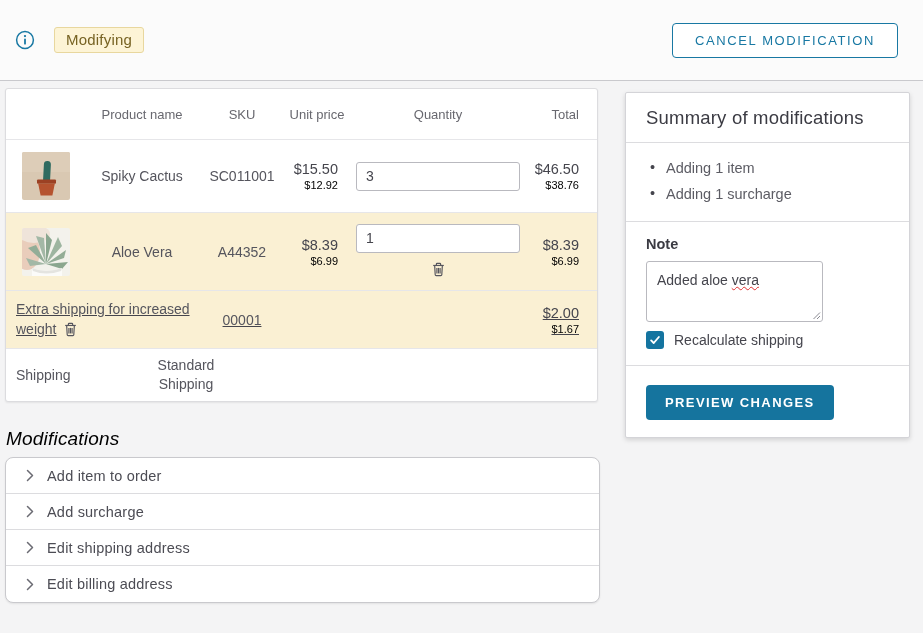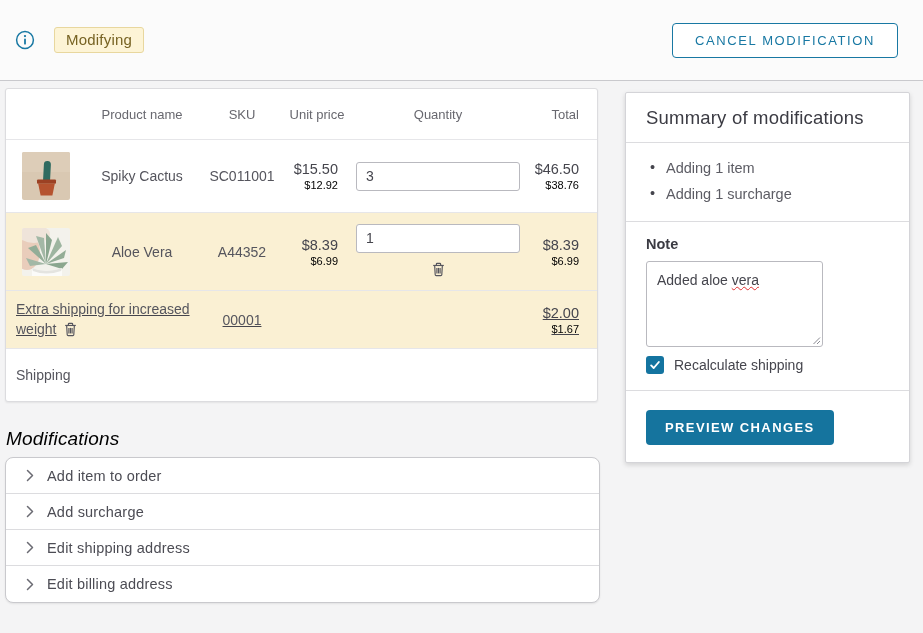--- a/index.html
+++ b/index.html
@@ -178,21 +178,21 @@
     position: relative;
   }
   .sum-list-item::before {
     content: "•";
     position: absolute; left: 4px; top: 4px;
     color: #45454d;
   }
   .note-section { padding: 14px 20px 16px; border-bottom: 1px solid #dcdcdf; }
   .note-label { font-size: 14.5px; font-weight: 700; color: #3b3b43; display: block; margin-bottom: 9px; }
   .note-box {
-    width: 177px; height: 86px;
+    width: 177px; height: 61px;
     border: 1px solid #b9b9bf;
     border-radius: 3px;
     background: #fff;
     font-size: 14px;
     color: #45454d;
     padding: 9px 10px;
     position: relative;
     line-height: 1.3;
     cursor: text;
   }
@@ -345,20 +345,21 @@
         <div></div>
         <div></div>
         <div class="cell c-total">
           <div class="price-main">$2.00</div>
           <div class="price-sub">$1.67</div>
         </div>
       </div>
 
       <div class="trow row-ship">
         <div class="ship-label">Shipping</div>
+        <div class="cell c-center ship-method">Standard Shipping</div>
         <div></div>
         <div></div>
         <div></div>
         <div class="cell c-total">
           <div class="price-main">$5.00</div>
           <div class="price-sub">$5.00</div>
         </div>
       </div>
 
     </div>

